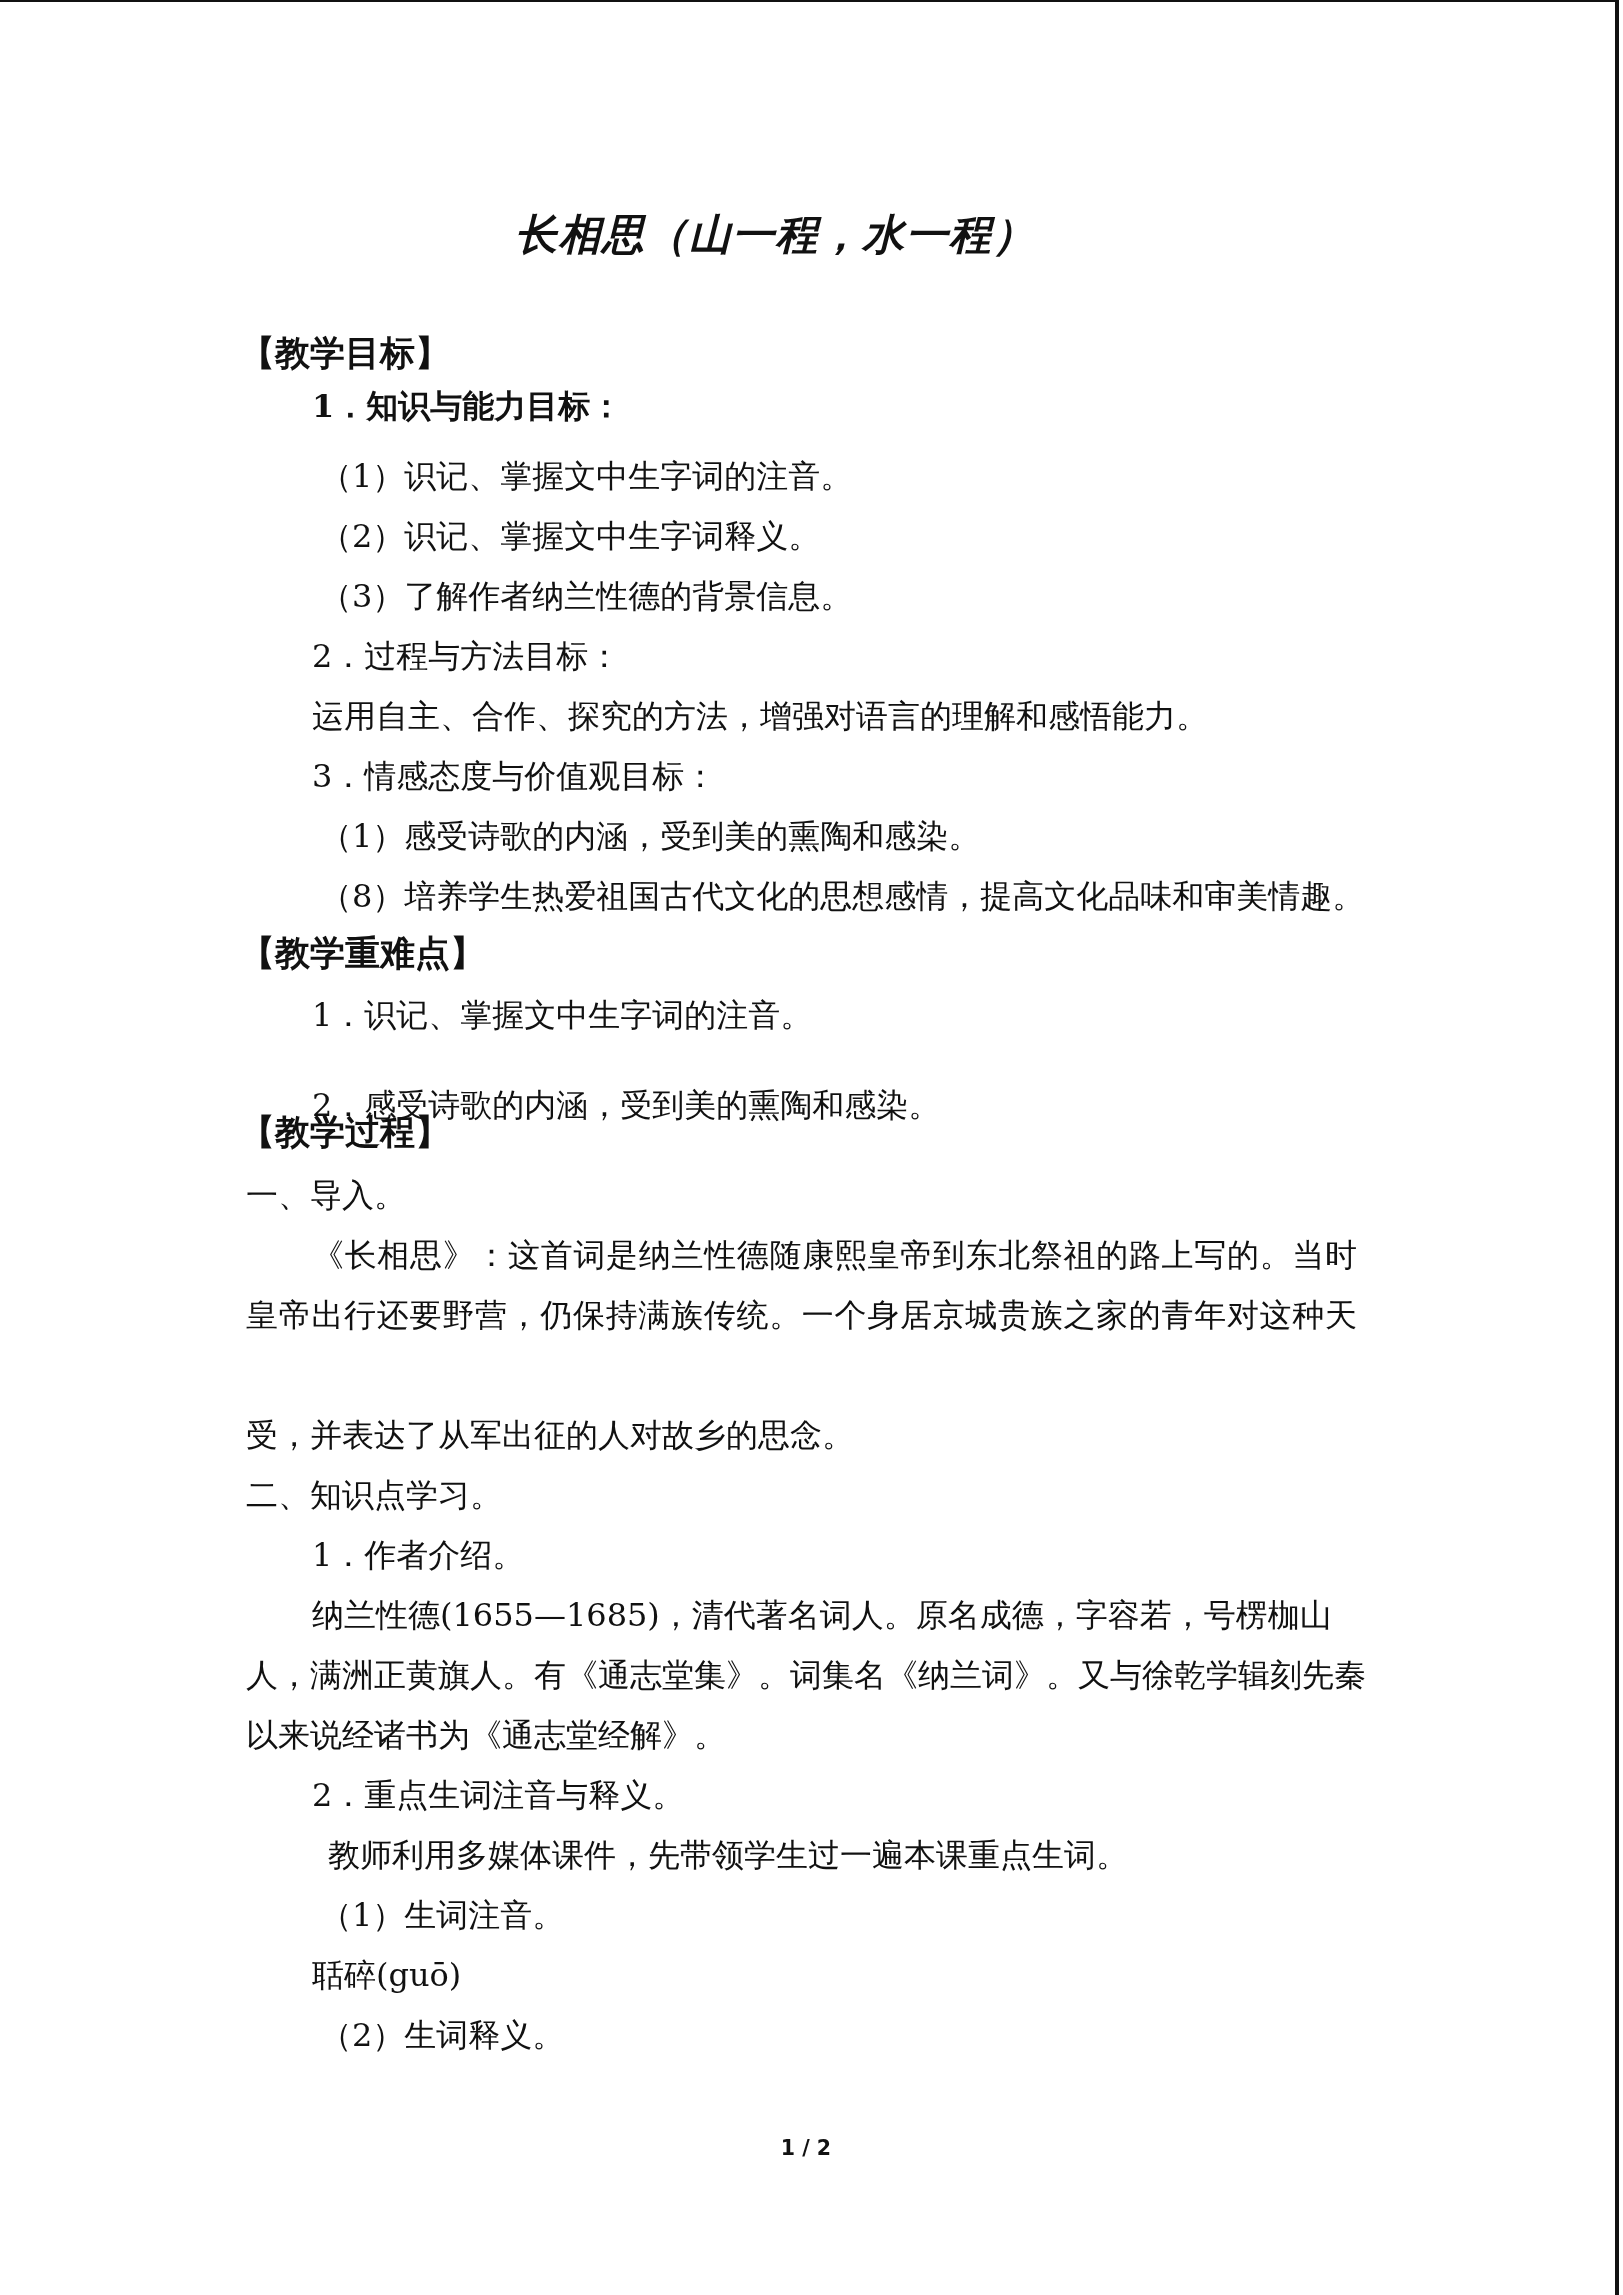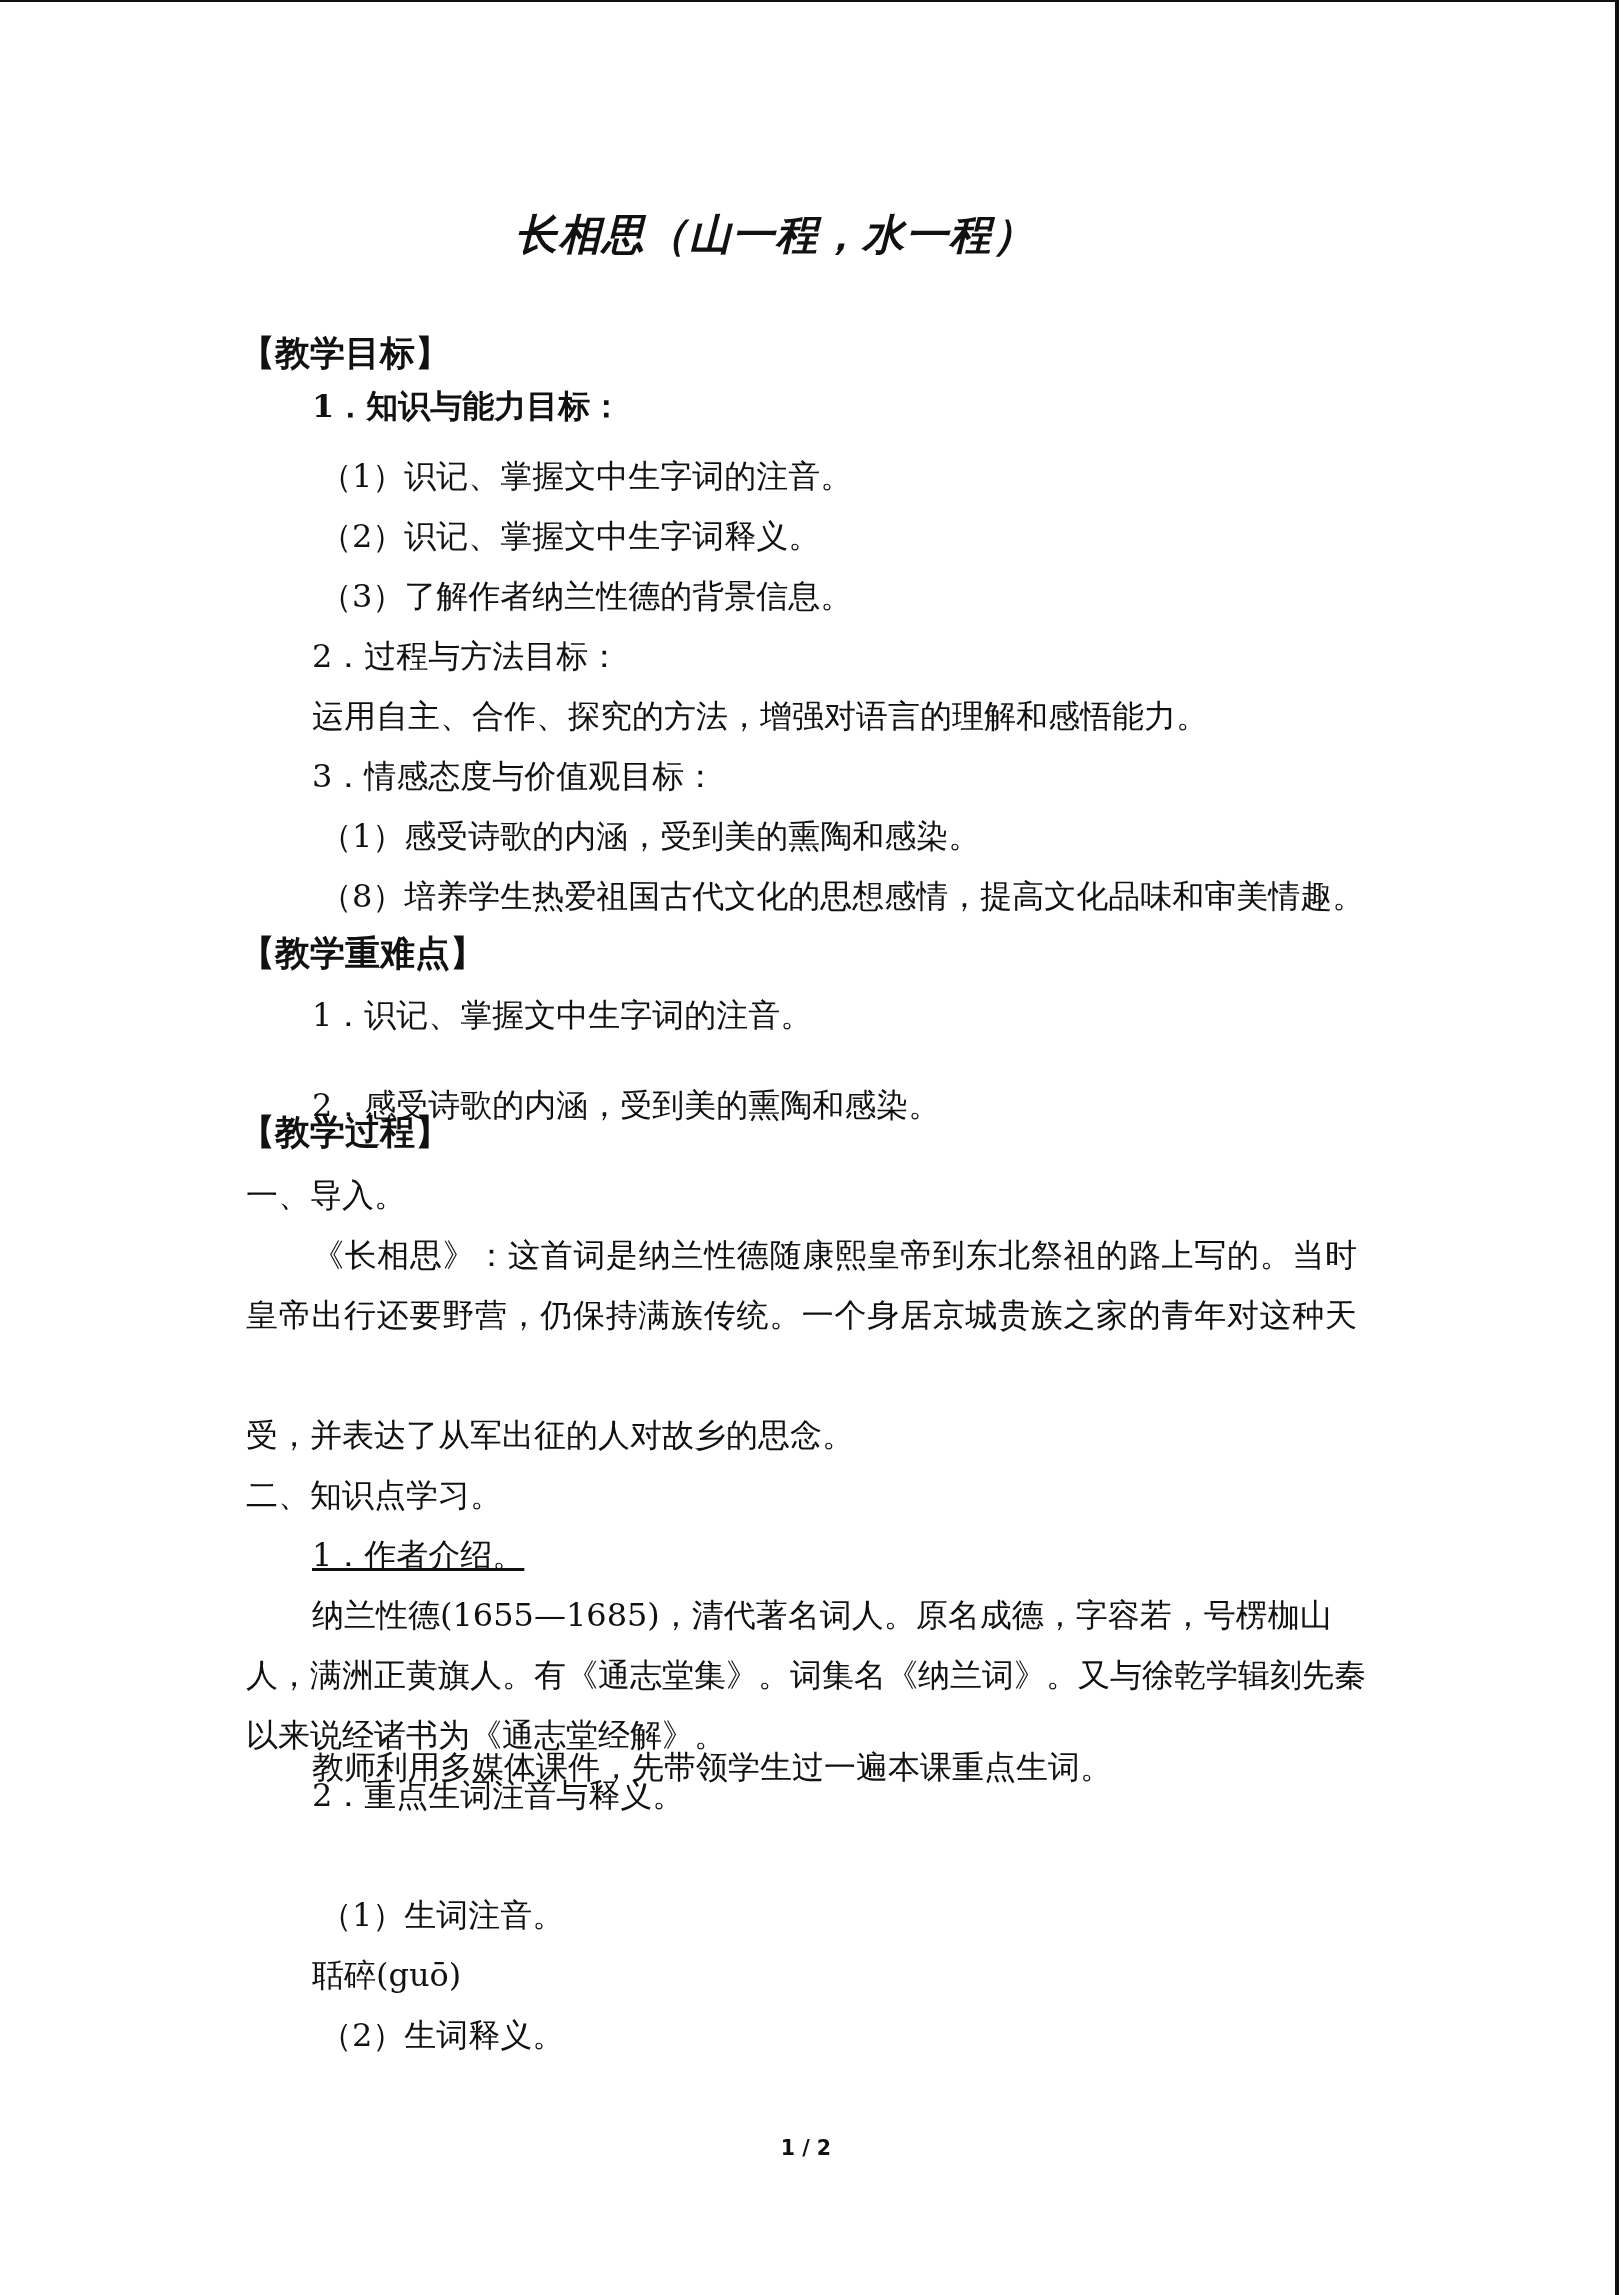--- a/index.html
+++ b/index.html
@@ -96,26 +96,26 @@
   <div class="line l1" style="top:993px;">1．识记、掌握文中生字词的注音。</div>
   <div class="line l1" style="top:1083px;">2．感受诗歌的内涵，受到美的熏陶和感染。</div>
 
   <div class="heading l-h" style="top:1108px;">【教学过程】</div>
   <div class="line l0" style="top:1173px;">一、导入。</div>
   <div class="line l1" style="top:1233px;width:1045px;text-align:justify;text-align-last:justify;">《长相思》：这首词是纳兰性德随康熙皇帝到东北祭祖的路上写的。当时</div>
   <div class="line l0 justify" style="top:1293px;">皇帝出行还要野营，仍保持满族传统。一个身居京城贵族之家的青年对这种天</div>
   <div class="line l0" style="top:1413px;">受，并表达了从军出征的人对故乡的思念。</div>
 
   <div class="line l0" style="top:1473px;">二、知识点学习。</div>
-  <div class="line l1" style="top:1533px;text-decoration:underline;">1．作者介绍。</div>
+  <div class="line l1" style="top:1533px;">1．作者介绍。</div>
   <div class="line l1" style="top:1593px;width:1016px;text-align:justify;text-align-last:justify;">纳兰性德(1655—1685)，清代著名词人。原名成德，字容若，号楞枷山</div>
   <div class="line l0" style="top:1713px;">以来说经诸书为《通志堂经解》。</div>
   <div class="line l0 justify" style="top:1653px;">人，满洲正黄旗人。有《通志堂集》。词集名《纳兰词》。又与徐乾学辑刻先秦</div>
 
   <div class="line l1" style="top:1773px;">2．重点生词注音与释义。</div>
-  <div class="line l1" style="top:1745px;">教师利用多媒体课件，先带领学生过一遍本课重点生词。</div>
+  <div class="line l1" style="top:1833px;margin-left:16px;">教师利用多媒体课件，先带领学生过一遍本课重点生词。</div>
   <div class="line l2" style="top:1893px;">（1）生词注音。</div>
   <div class="line l1" style="top:1953px;">聒碎(guō)</div>
   <div class="line l2" style="top:2013px;">（2）生词释义。</div>
 
   <div class="footer">1 / 2</div>
 </div>
 
 
 </body></html>

